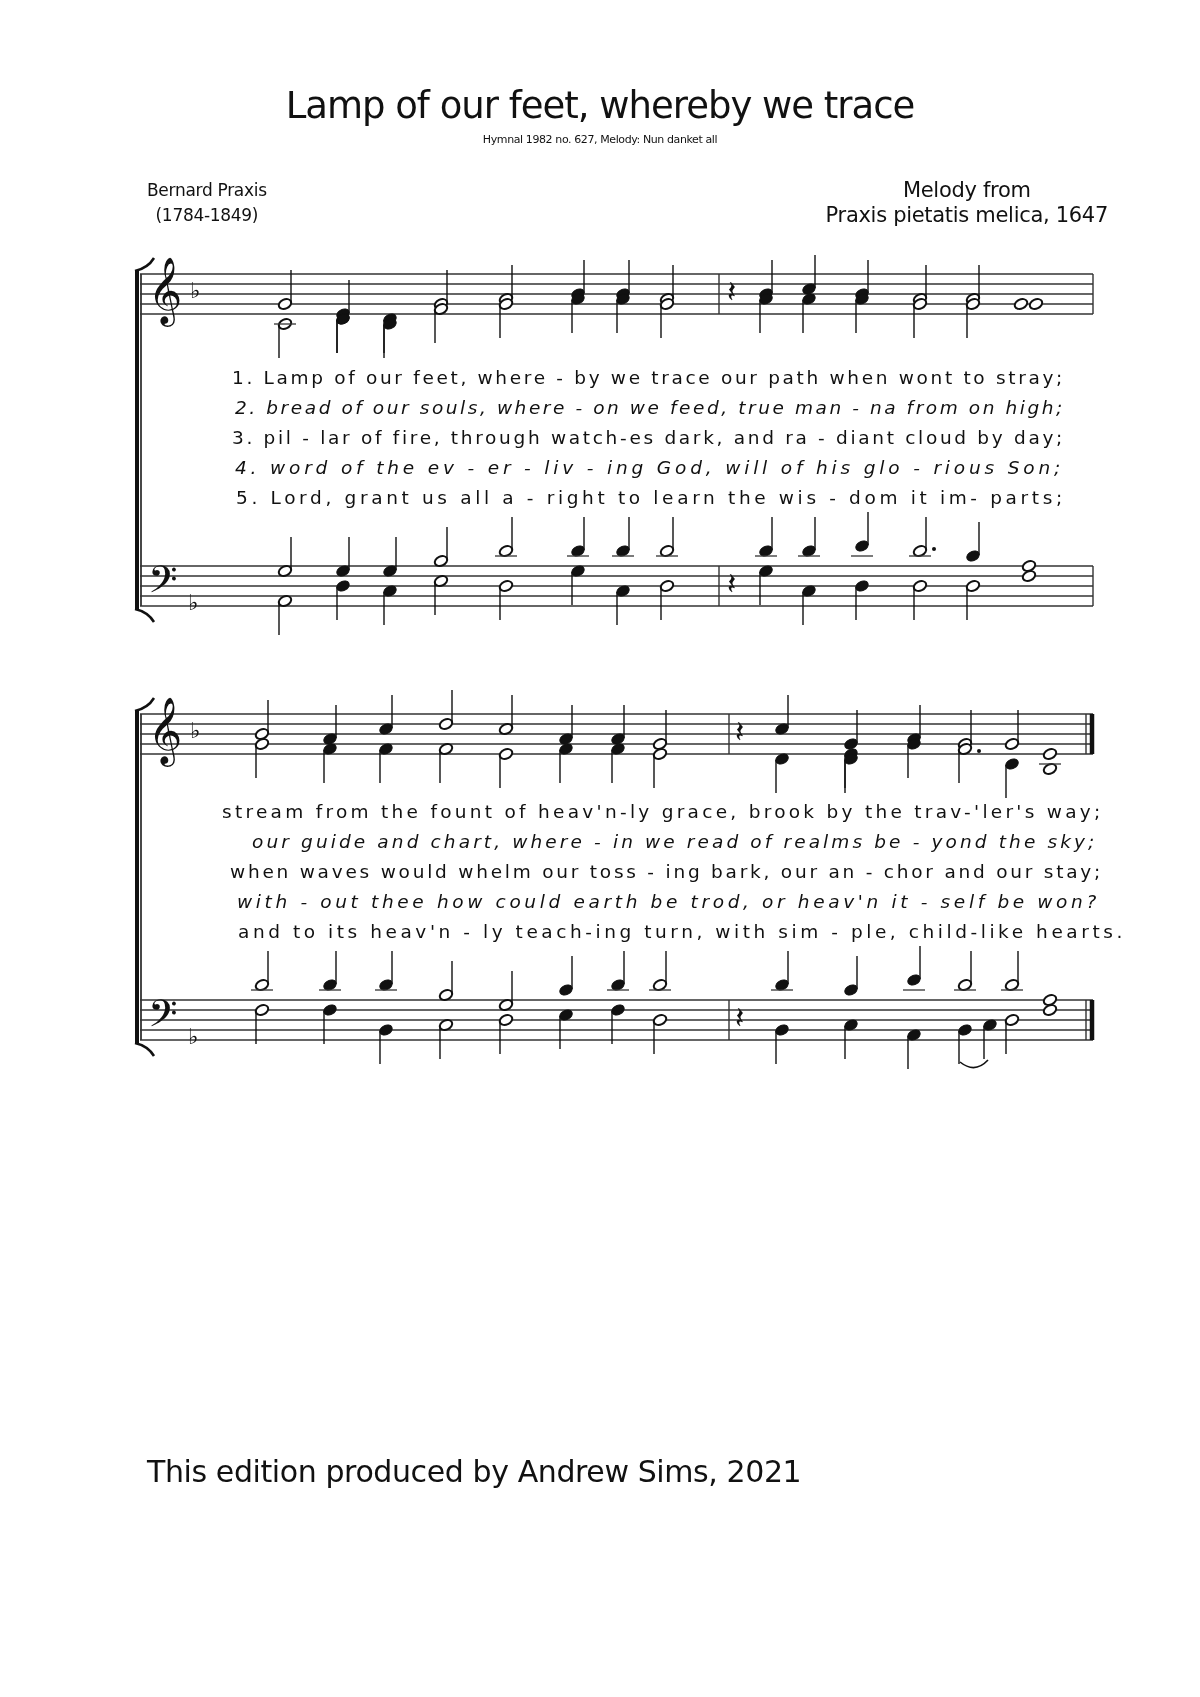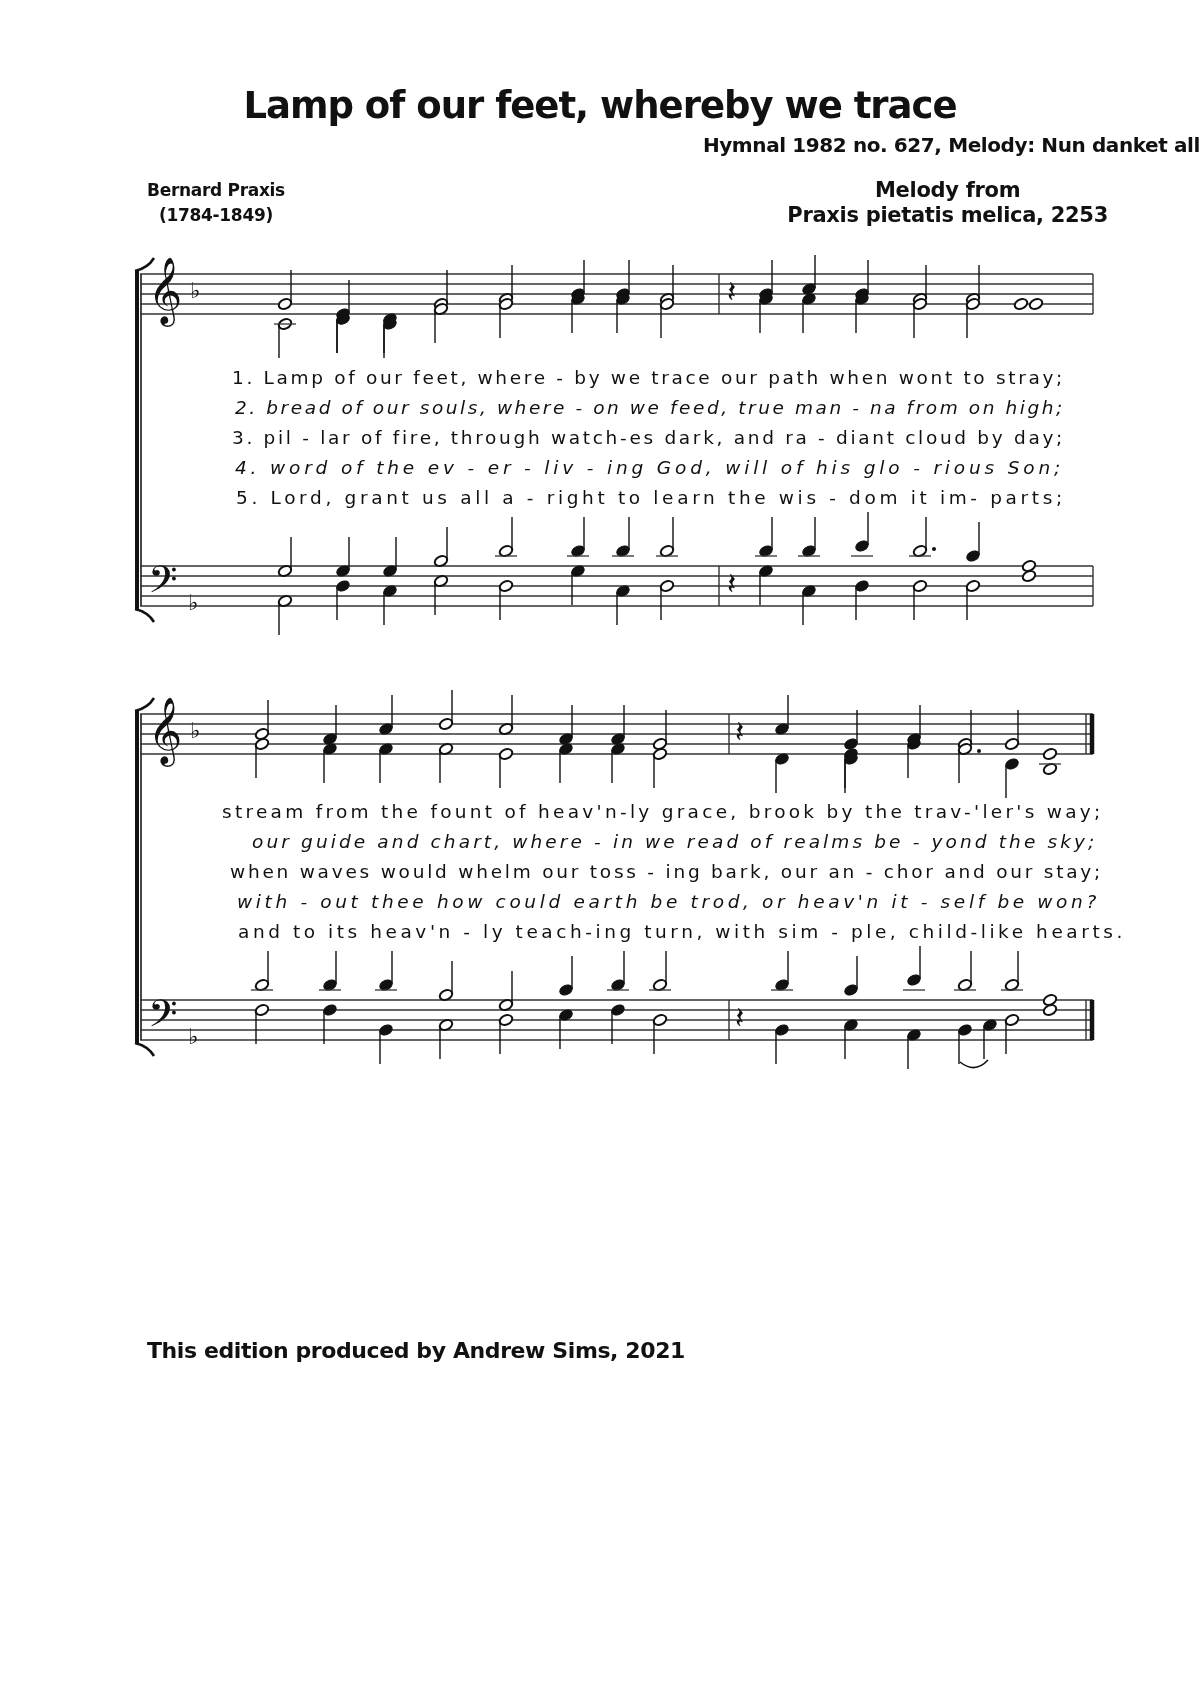--- a/index.html
+++ b/index.html
@@ -1,38 +1,38 @@
 <!DOCTYPE html>
 <html><head>
 <meta charset="utf-8">
 <style>
   html, body { margin:0; padding:0; background:#ffffff; }
   body { width:1200px; height:1697px; position:relative; overflow:hidden; font-family:"DejaVu Sans", sans-serif; color:#111; }
-  .abs { position:absolute;font-weight:bold; }
+  .abs { position:absolute; }
   #title { left:0; width:1200px; top:84px; text-align:center; font-size:37px; letter-spacing:-1px; }
-  #subtitle { left:0; width:1200px; top:133px; text-align:right; font-size:20px; letter-spacing:-0.4px; }
+  #subtitle { left:0; width:1200px; top:133px; text-align:center; font-size:11px; letter-spacing:-0.4px; }
   #author { left:147px; top:178px; font-size:17px; line-height:25px; text-align:center; letter-spacing:-0.3px; }
   #source { right:92px; top:178px; font-size:21px; line-height:25px; text-align:center; letter-spacing:-0.3px; }
-  #footer { left:147px; top:1338px; font-size:22px; letter-spacing:-0.4px;text-align:right; }
+  #footer { left:147px; top:1454px; font-size:30px; letter-spacing:-0.4px;text-align:right; }
   svg#score { position:absolute; left:0; top:0; }
   .lyric { font-family:"DejaVu Sans", sans-serif; font-size:18.5px; fill:#111; letter-spacing:-0.3px; }
   .lyric.it { font-style:italic; }
 </style>
 </head>
 <body>
 
 <div id="title" class="abs">Lamp of our feet, whereby we trace</div>
 <div id="subtitle" class="abs">Hymnal 1982 no. 627, Melody: Nun danket all</div>
 <div id="author" class="abs">
   <div>Bernard Praxis</div>
   <div>(1784-1849)</div>
 </div>
 <div id="source" class="abs">
   <div>Melody from</div>
-  <div>Praxis pietatis melica, 2253</div>
+  <div>Praxis pietatis melica, 1647</div>
 </div>
 
 <svg id="score" width="1200" height="1697" viewBox="0 0 1200 1697">
   <g id="notation">
       <g>
         <line x1="140" x2="1093" y1="274" y2="274" stroke="#333" stroke-width="1.3"></line>
         <line x1="140" x2="1093" y1="284" y2="284" stroke="#333" stroke-width="1.3"></line>
         <line x1="140" x2="1093" y1="294" y2="294" stroke="#333" stroke-width="1.3"></line>
         <line x1="140" x2="1093" y1="304" y2="304" stroke="#333" stroke-width="1.3"></line>
         <line x1="140" x2="1093" y1="314" y2="314" stroke="#333" stroke-width="1.3"></line>

